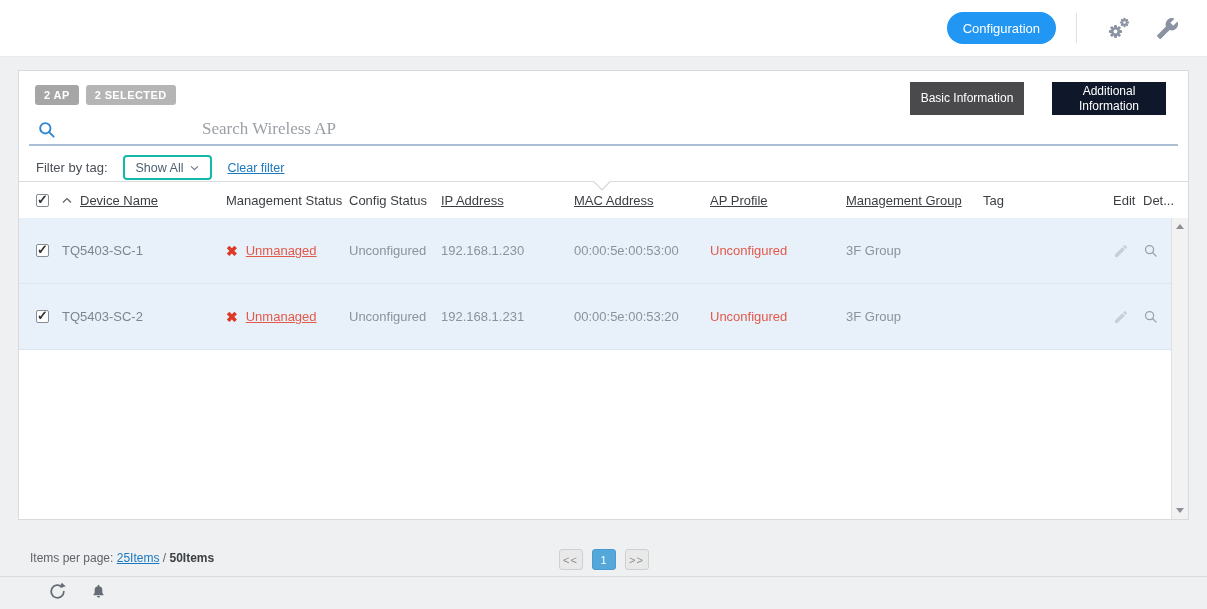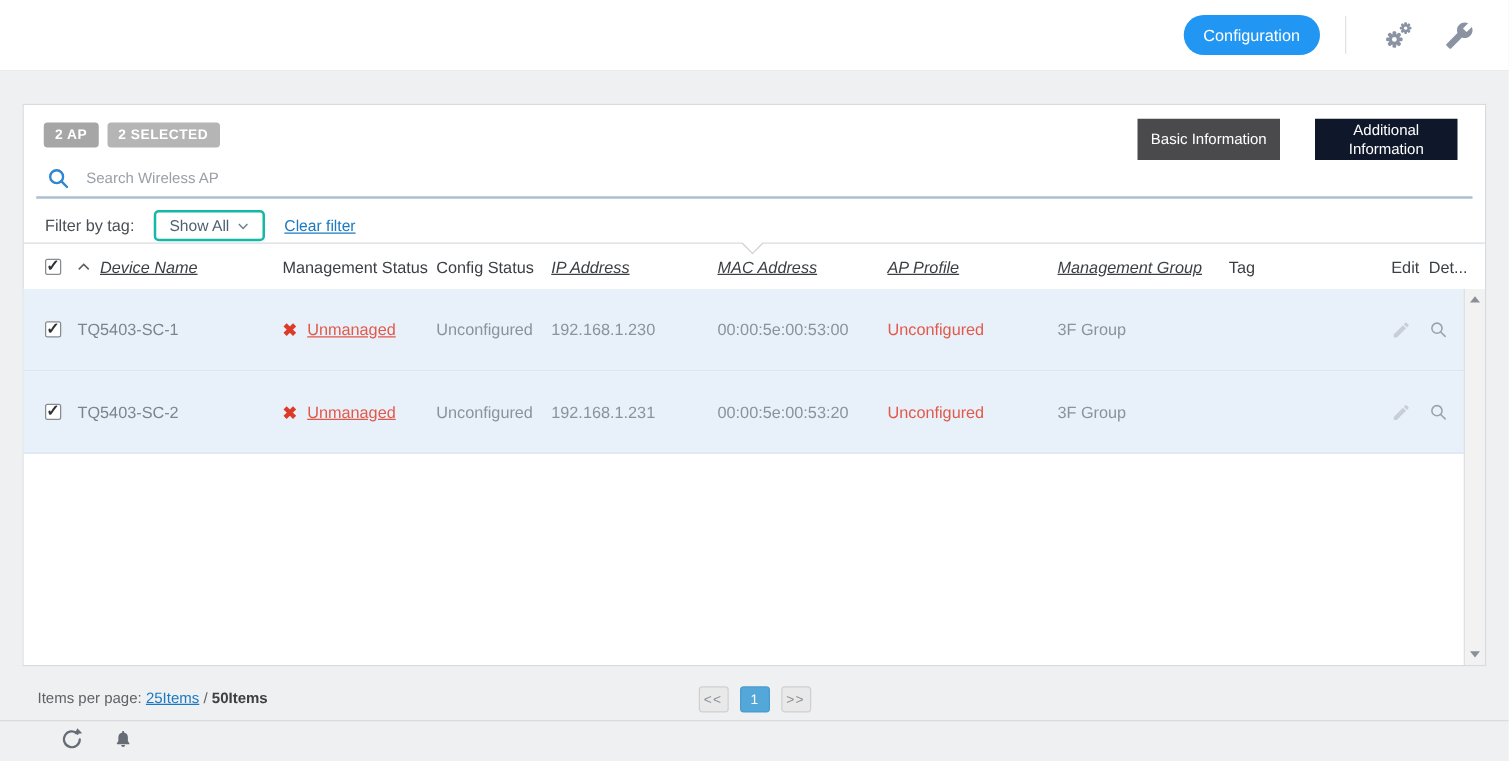--- a/index.html
+++ b/index.html
@@ -12,54 +12,54 @@
   
   .topbar{position:absolute;top:0;left:0;right:0;height:57px;background:#ffffff;
     border-bottom:1px solid #e9eaeb;display:flex;align-items:center;justify-content:flex-end;
     padding-right:28px;box-sizing:border-box;}
   .btn-config{height:32px;min-width:108px;background:#2196f3;color:#fff;border:none;
     border-radius:16px;font-size:13px;font-family:inherit;cursor:pointer;padding:0 16px;}
   .topbar-divider{width:1px;height:30px;background:#dfe1e3;margin:0 28px 0 20px;}
   .top-icon{display:flex;align-items:center;justify-content:center;cursor:pointer;}
   .top-icon + .top-icon{margin-left:24px;}
   
-  .card{position:absolute;left:18px;top:83px;width:1171px;height:450px;background:#fff;
+  .card{position:absolute;left:18px;top:70px;width:1171px;height:450px;background:#fff;
     border:1px solid #d8dbde;box-sizing:border-box;}
   .badges{position:absolute;top:14px;left:16px;display:flex;gap:7px;}
   .badge{background:#a6a6a6;color:#fff;font-size:11px;font-weight:bold;letter-spacing:.4px;
     padding:4px 9px;border-radius:3px;}
   .badge.selected{background:#b5b5b5;}
   .tabs{position:absolute;top:11px;right:22px;display:flex;}
   .tab{width:114px;height:33px;display:flex;align-items:center;justify-content:center;
     text-align:center;font-size:12px;line-height:1.25;color:#fff;padding:2px 8px;
     box-sizing:border-box;cursor:pointer;}
   .tab.active{background:#4a4a4c;}
   .tab.inactive{background:#0f172a;margin-left:28px;}
   .search-row{position:absolute;top:45px;left:18px;right:220px;height:26px;
     display:flex;align-items:center;gap:11px;}
-  .search-input{border:none;outline:none;background:transparent;font-size:12px;
-    color:#555;width:400px;font-family:Liberation Sans, sans-serif;}
+  .search-input{border:none;outline:none;background:transparent;font-size:17px;
+    color:#555;width:400px;font-family:Liberation Serif, serif;text-align:center;}
   .search-input::placeholder{color:#9aa0a6;}
   .search-underline{position:absolute;top:73px;left:10px;right:10px;height:2px;background:#abc0d4;}
   .filter-row{position:absolute;top:84px;left:17px;display:flex;align-items:center;gap:15px;
     font-size:13px;color:#4a4f55;}
   .dropdown{height:25px;border:2px solid #14b8a6;border-radius:4px;background:#fff;
     display:flex;align-items:center;gap:7px;padding:0 11px;font-size:12.5px;color:#4f6170;
     cursor:pointer;font-family:inherit;}
   .clear-link{color:#1b79c0;text-decoration:underline;font-size:12.5px;cursor:pointer;}
   .header-divider{position:absolute;top:110px;left:0;right:0;border-top:1px solid #d9dcdf;}
   .notch{position:absolute;top:105px;left:577px;width:11px;height:11px;background:#fff;
     border-right:1px solid #cdd1d5;border-bottom:1px solid #cdd1d5;transform:rotate(45deg);z-index:2;}
   
   .grid-cols{display:grid;
     grid-template-columns:26px 164px 123px 92px 133px 136px 136px 137px 130px 30px 34px;
     align-items:center;padding-left:17px;box-sizing:border-box;}
   .table-header{position:absolute;top:111px;left:0;right:0;height:36px;font-size:13px;
     color:#3b3f44;white-space:nowrap;}
-  .th-underline{text-decoration:underline;cursor:pointer;font-style:italic;}
+  .th-underline{text-decoration:underline;cursor:pointer;}
   .device-head{display:flex;align-items:center;gap:8px;}
   .table-body{position:absolute;top:147px;left:0;right:0;bottom:0;background:#fff;overflow:hidden;}
   .row{height:66px;background:#e8f1fa;border-bottom:1px solid #dae5ef;font-size:13px;
     color:#8b929c;white-space:nowrap;}
   .device-cell{color:#7d848e;}
   .status{display:flex;align-items:center;gap:8px;}
   .x-mark{color:#dd3a27;font-weight:bold;font-size:14px;line-height:1;}
   .status-link{color:#e2594a;text-decoration:underline;cursor:pointer;}
   .cell-red{color:#e2594a;}
   .checkbox{width:13px;height:13px;border:1px solid #878c91;background:#fff;border-radius:2px;

